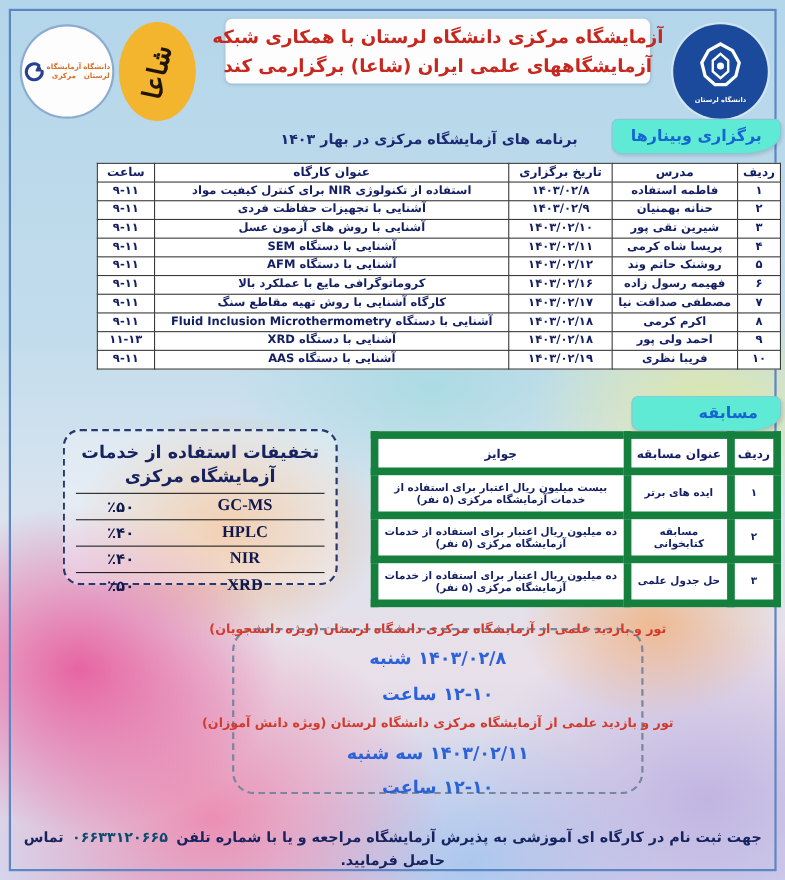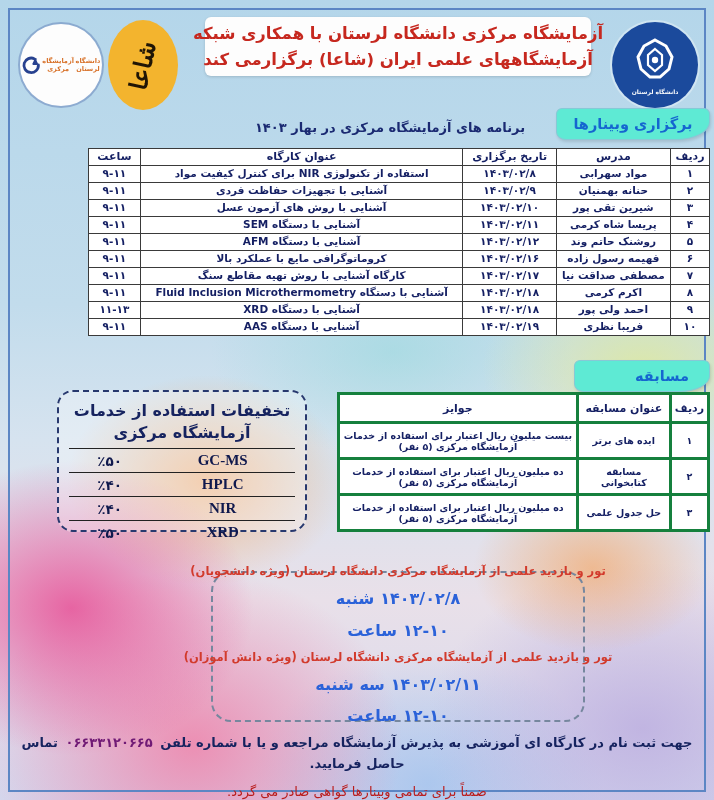--- a/index.html
+++ b/index.html
@@ -47,21 +47,21 @@
   
   table{border-collapse:collapse;background:#fff;}
   .webinar-table{position:absolute;left:88px;top:148px;width:622px;direction:rtl;}
   .webinar-table th,.webinar-table td{border:1px solid #3a3a3a;color:#141f63;font-weight:bold;
     font-size:10.5px;text-align:center;padding:0 2px;height:16px;line-height:1.1;white-space:nowrap;}
   .webinar-table th{font-size:11px;}
   .col-no{width:36px;} .col-ins{width:112px;} .col-date{width:94px;} .col-title{width:328px;} .col-time{width:52px;}
 
   
   .contest-table{position:absolute;left:337px;top:392px;width:373px;direction:rtl;}
-  .contest-table th,.contest-table td{border:3px solid #15803d;color:#141f63;font-weight:bold;
+  .contest-table th,.contest-table td{border:7px solid #15803d;color:#141f63;font-weight:bold;
     text-align:center;padding:1px 3px;}
   .contest-table th{font-size:11px;height:24px;}
   .contest-table td{font-size:9.5px;height:31px;}
   .ccol-no{width:28px;} .ccol-title{width:88px;} .ccol-prize{width:249px;}
 
   
   .discount-box{position:absolute;left:57px;top:390px;width:250px;height:142px;
     border:2px dashed #27386e;border-radius:16px;background:rgba(255,255,255,0.32);padding:8px 10px 4px;box-sizing:border-box;}
   .discount-box .d-title{direction:rtl;text-align:center;color:#16235f;font-weight:bold;font-size:16px;line-height:1.35;}
   .discount-rows{width:100%;margin-top:5px;border-collapse:collapse;background:transparent;}
@@ -71,21 +71,21 @@
 
   
   .tour-box{position:absolute;left:211px;top:571px;width:370px;height:147px;border:2px dashed #76879e;border-radius:20px;
     display:flex;flex-direction:column;align-items:center;justify-content:center;gap:1px;}
   .tour-box .t-title{direction:rtl;color:#d23a2c;font-weight:bold;font-size:11.5px;line-height:1.9;white-space:nowrap;}
   .tour-box .t-line{direction:ltr;color:#2b62d9;font-weight:bold;font-size:16px;line-height:1.9;display:flex;gap:6px;}
 
   
   .footer{position:absolute;left:20px;right:20px;top:733px;text-align:center;}
   .footer .f1{direction:rtl;color:#16235f;font-weight:bold;font-size:13px;line-height:1.6;}
-  .footer .f1 .phone{color:#701a75;direction:ltr;display:inline-block;padding:0 3px;}
+  .footer .f1 .phone{color:#0c4a6e;direction:ltr;display:inline-block;padding:0 3px;margin-top:19px;}
   .footer .f2{direction:rtl;color:#b91c1c;font-weight:normal;font-size:13px;margin-top:9px;}
 </style>
 </head>
 <body>
 
 <div class="frame"></div>
 
 <div class="uni-logo">
   <svg width="52" height="52" viewBox="0 0 52 52">
     <path d="M26 5 L37 11 L43 22 L40 34 L31 42 L21 42 L12 34 L9 22 L15 11 Z" fill="none" stroke="#ffffff" stroke-width="3"></path>
@@ -122,21 +122,21 @@
       <th class="col-no">ردیف</th>
       <th class="col-ins">مدرس</th>
       <th class="col-date">تاریخ برگزاری</th>
       <th class="col-title">عنوان کارگاه</th>
       <th class="col-time">ساعت</th>
     </tr>
   </thead>
   <tbody>
     <tr>
       <td>۱</td>
-      <td>مواد سهرابی</td>
+      <td>فاطمه استفاده</td>
       <td dir="ltr">۱۴۰۳/۰۲/۸</td>
       <td>استفاده از تکنولوژی NIR برای کنترل کیفیت مواد</td>
       <td dir="ltr">۹-۱۱</td>
     </tr>
     <tr>
       <td>۲</td>
       <td>حنانه بهمنیان</td>
       <td dir="ltr">۱۴۰۳/۰۲/۹</td>
       <td>آشنایی با تجهیزات حفاظت فردی</td>
       <td dir="ltr">۹-۱۱</td>

